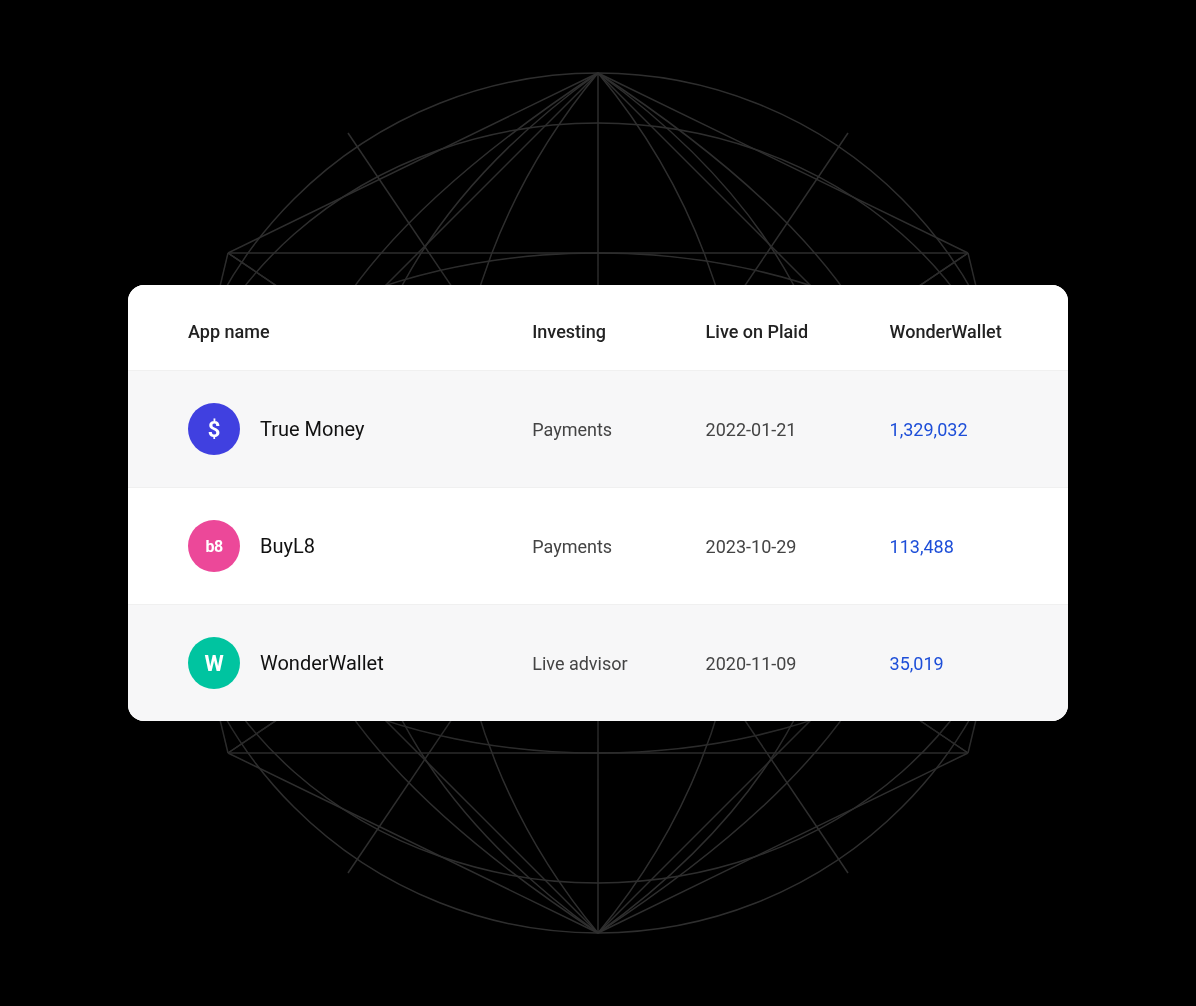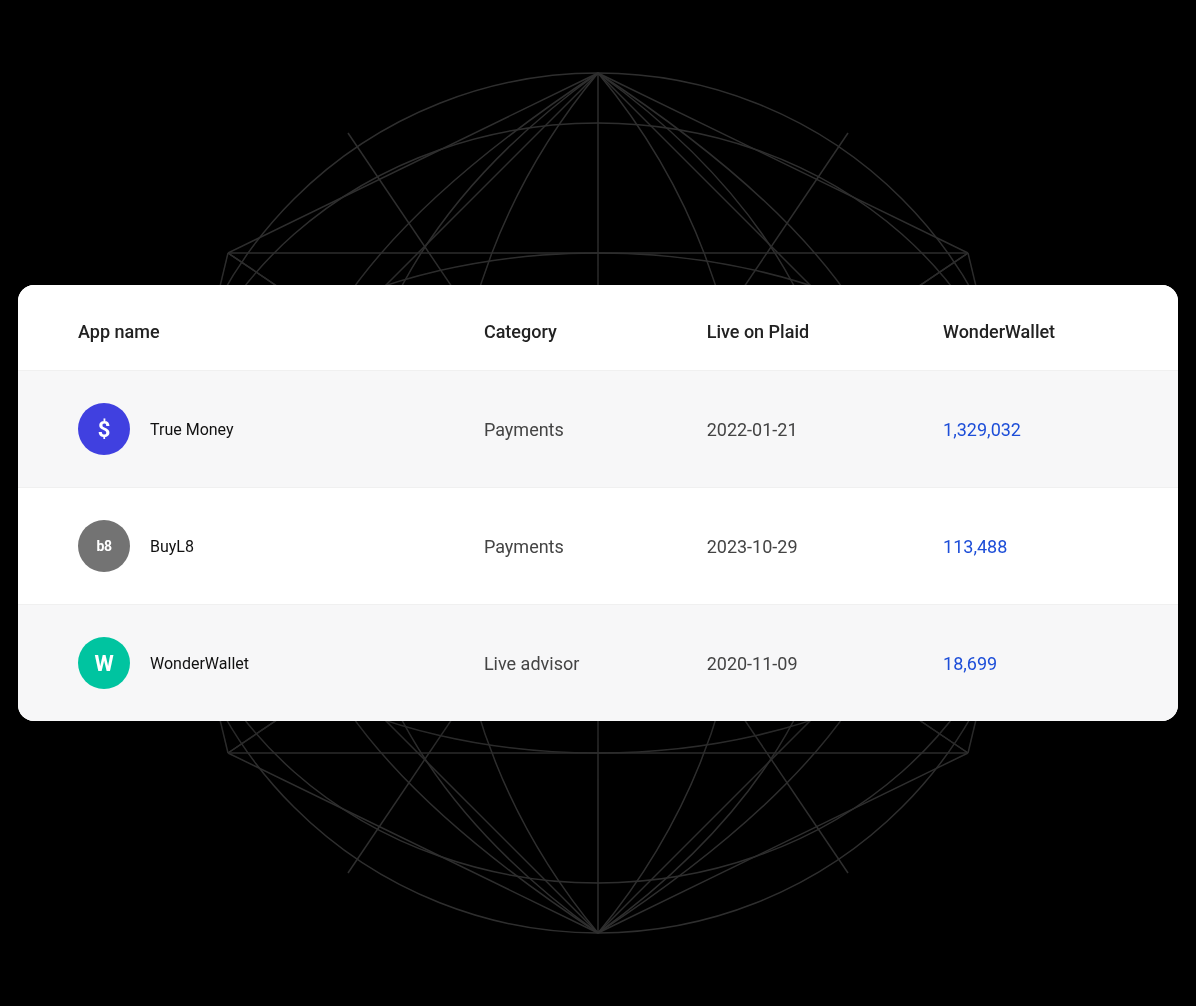--- a/index.html
+++ b/index.html
@@ -31,21 +31,21 @@
       width: 100%;
       height: 100%;
     }
 
     
     .table-card {
       position: relative;
       z-index: 10;
       background: #fff;
       border-radius: 16px;
-      width: 1160px;
+      width: 940px;
       padding: 0;
       overflow: hidden;
       box-shadow: 0 8px 48px rgba(0,0,0,0.25);
     }
 
     table {
       width: 100%;
       border-collapse: collapse;
     }
 
@@ -136,38 +136,38 @@
       color: #fff;
       flex-shrink: 0;
     }
 
     .app-icon.true-money {
       background: #4040e0;
       font-size: 22px;
     }
 
     .app-icon.buyl8 {
-      background: #737373;
-      font-size: 14px;
+      background: #ec4899;
+      font-size: 16px;
       letter-spacing: -0.5px;
     }
 
     .app-icon.wonderwallet {
       background: #00c4a0;
       font-size: 22px;
     }
 
     .app-icon.investing-coach {
       background: #a98ddc;
       font-size: 16px;
       letter-spacing: -1px;
     }
 
     .app-name {
-      font-size: 16px;
+      font-size: 20px;
       font-weight: 400;
       color: #111;
     }
   </style>
 </head>
 <body>
 
 <div class="globe-bg">
   <svg viewBox="0 0 900 900" xmlns="http://www.w3.org/2000/svg">
 
@@ -216,21 +216,21 @@
       <line x1="700" y1="80" x2="200" y2="820"></line>
     </g>
   </svg>
 </div>
 
 <div class="table-card">
   <table>
     <thead>
       <tr>
         <th>App name</th>
-        <th>Category</th>
+        <th>Investing</th>
         <th>Live on Plaid</th>
         <th>WonderWallet</th>
       </tr>
     </thead>
     <tbody id="table-body">
     <tr>
           <td>
             <div class="app-cell">
               <div class="app-icon true-money">$</div>
               <span class="app-name">True Money</span>
@@ -253,17 +253,17 @@
         </tr>
         <tr>
           <td>
             <div class="app-cell">
               <div class="app-icon wonderwallet">W</div>
               <span class="app-name">WonderWallet</span>
             </div>
           </td>
           <td>Live advisor</td>
           <td>2020-11-09</td>
-          <td>18,699</td>
+          <td>35,019</td>
         </tr>
       </tbody>
   </table>
 </div>
 
 </body></html>

